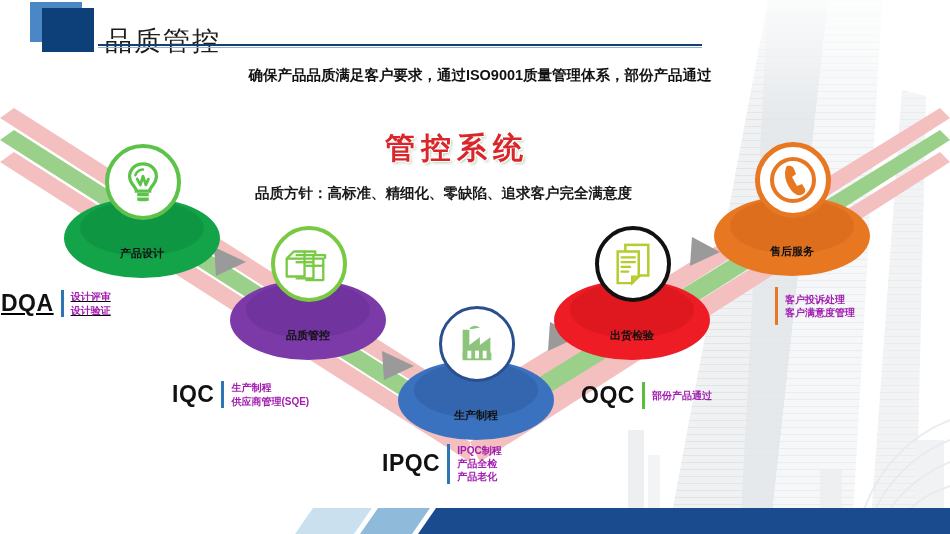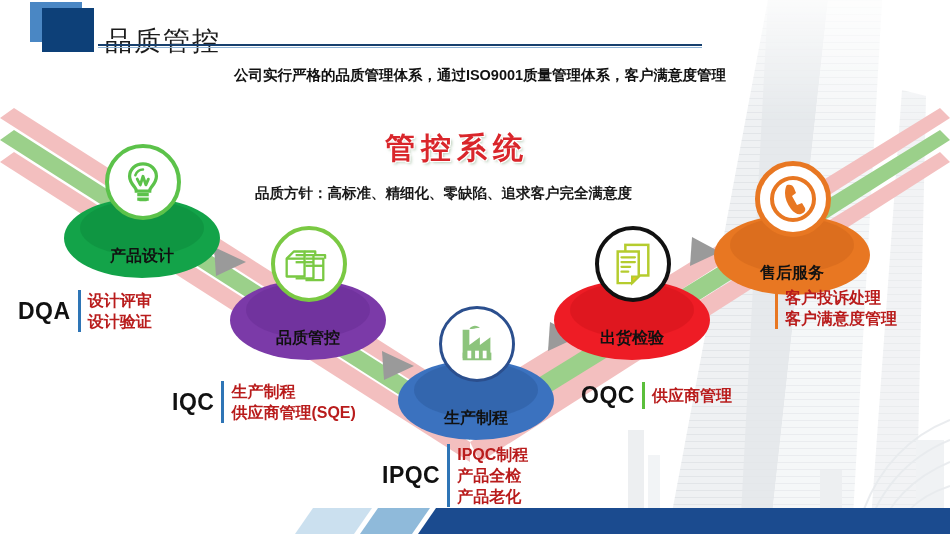--- a/index.html
+++ b/index.html
@@ -30,31 +30,31 @@
     color:#d9262b;letter-spacing:6px;white-space:nowrap;
     text-shadow: 1px 1px 0 #fff, -1px -1px 0 #fff, 1px -1px 0 #fff, -1px 1px 0 #fff,
                  2px 2px 3px rgba(120,160,120,.55); text-align: right;}
 
   
   .policy{position:absolute;left:255px;top:184px;font-size:14.5px;font-weight:bold;
     color:#1a1a1a;white-space:nowrap;}
 
   
   .node{position:absolute;}
-  .node-label{position:absolute;width:100%;text-align:center;font-size:16px;
+  .node-label{position:absolute;width:100%;text-align:center;font-size:11px;
     font-weight:bold;color:#111;white-space:nowrap;}
   .badge{position:absolute;border-radius:50%;background:#fff;box-sizing:border-box;
     display:flex;align-items:center;justify-content:center;}
 
   
   .tag{position:absolute;display:flex;align-items:center;}
   .tag-code{font-size:23px;font-weight:bold;color:#111;
     font-family:"Liberation Sans","DejaVu Sans",sans-serif;letter-spacing:.5px;}
   .tag-bar{width:3px;align-self:stretch;margin:0 7px;}
-  .tag-lines{font-size:16px;font-weight:bold;color:#b91c1c;line-height:1.32;white-space:nowrap;}
+  .tag-lines{font-size:10px;font-weight:bold;color:#a21caf;line-height:1.32;white-space:nowrap;}
 
   
   .foot{position:absolute;left:0;bottom:0;width:950px;height:34px;}
 </style>
 </head>
 <body>
 
 <div class="stage">
 
   <svg class="bg-buildings" viewBox="0 0 330 534" preserveAspectRatio="none">
@@ -117,21 +117,21 @@
     </g>
   </svg>
 
   <div class="hdr-sq-light"></div>
   <div class="hdr-sq-dark"></div>
   <div class="hdr-title">品质管控</div>
   <div class="hdr-rule"></div>
   <div class="hdr-rule2"></div>
 
   <div class="intro">
-    <span>公司实行严格的品质管理体系，通过ISO9001质量管理体系，客户满意度管理</span><br>
+    <span>确保产品品质满足客户要求，通过ISO9001质量管理体系，部份产品通过</span><br>
   </div>
 
   <div class="sys-title">管控系统</div>
 
   <div class="policy">品质方针：高标准、精细化、零缺陷、追求客户完全满意度</div>
 
   <div class="node" style="left:62px;top:190px;width:160px;height:90px;">
     <svg style="position:absolute;left:0;top:0;" width="160" height="90">
       <ellipse cx="80" cy="48" rx="78" ry="40" fill="#13a349"></ellipse>
       <ellipse cx="80" cy="38" rx="62" ry="28" fill="#0d8c3d" opacity=".55"></ellipse>
@@ -203,35 +203,35 @@
         <g stroke="#b5cc2e" stroke-width="2.4" stroke-linecap="round">
           <path d="M11 17h14"></path>
             <path d="M11 22h14"></path>
             <path d="M11 27h9"></path>
             <path d="M11 32h7"></path>
         </g>
       </svg>
     </div>
   </div>
 
-  <div class="node" style="left:712px;top:207px;width:160px;height:90px;">
+  <div class="node" style="left:712px;top:188px;width:160px;height:90px;">
     <svg style="position:absolute;left:0;top:0;" width="160" height="90">
       <ellipse cx="80" cy="48" rx="78" ry="40" fill="#e87722"></ellipse>
       <ellipse cx="80" cy="38" rx="62" ry="28" fill="#d2671b" opacity=".55"></ellipse>
     </svg>
     <div class="node-label" style="top:56px;">售后服务</div>
     <div class="badge" style="left:43px;top:-46px;width:76px;height:76px;border:5px solid #e87722;">
       <svg width="54" height="54" viewBox="0 0 54 54">
         <circle cx="27" cy="27" r="21" fill="none" stroke="#e87722" stroke-width="4"></circle>
         <path d="M21 13c3-1 6 0 7 3l2 5-4 3 5 9 5-2 3 5c1 3-1 5-4 6-3 1-7-1-10-5-4-5-6-11-6-16 0-4 1-7 2-8z" fill="#e87722"></path>
       </svg>
     </div>
   </div>
 
-  <div class="tag" style="left:18px;top:290px;">
+  <div class="tag" style="left:1px;top:290px;text-decoration:underline;">
     <span class="tag-code">DQA</span>
     <span class="tag-bar" style="background:#2e75b6;"></span>
     <span class="tag-lines">
       <span>设计评审</span><br>
       <span>设计验证</span>
     </span>
   </div>
 
   <div class="tag" style="left:172px;top:381px;">
     <span class="tag-code">IQC</span>
@@ -249,21 +249,21 @@
       <span>IPQC制程</span><br>
       <span>产品全检</span><br>
       <span>产品老化</span>
     </span>
   </div>
 
   <div class="tag" style="left:581px;top:382px;">
     <span class="tag-code">OQC</span>
     <span class="tag-bar" style="background:#5bbf3b;"></span>
     <span class="tag-lines">
-      <span>供应商管理</span>
+      <span>部份产品通过</span>
     </span>
   </div>
 
   <div class="tag" style="left:755px;top:287px;margin-left:20px;">
     <span class="tag-bar" style="background:#e87722;width:3px;min-height:38px;margin-left:0;"></span>
     <span class="tag-lines">
       <span>客户投诉处理</span><br>
       <span>客户满意度管理</span>
     </span>
   </div>

